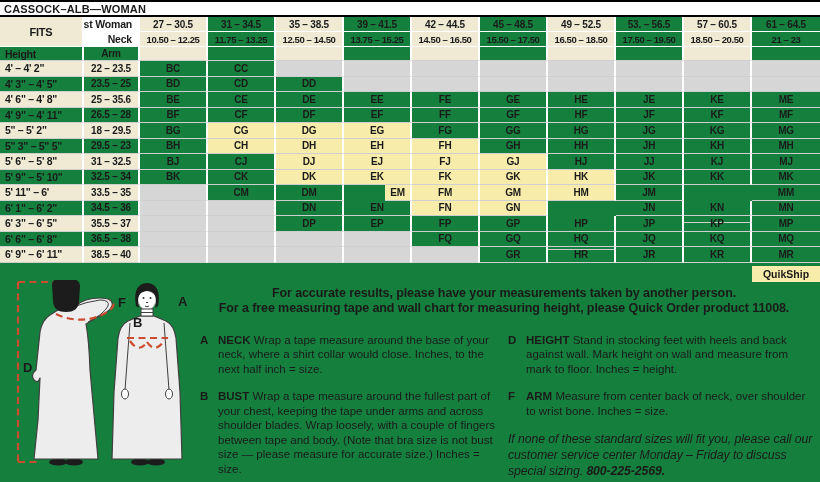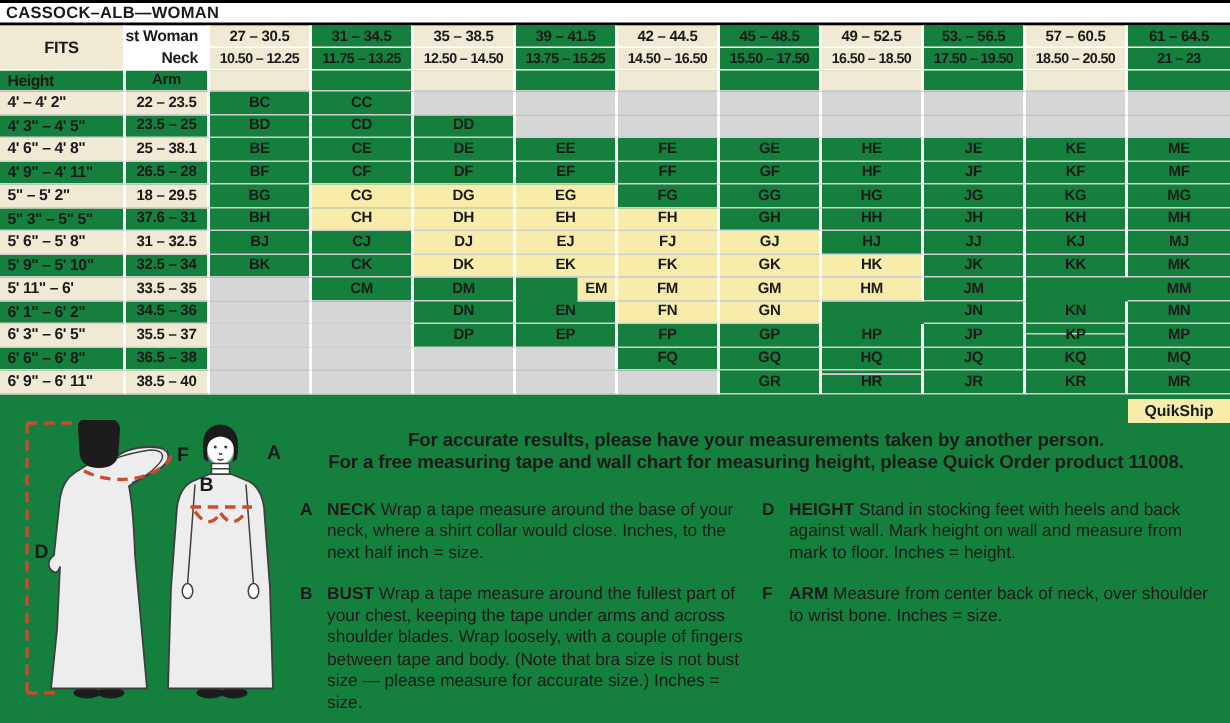--- a/index.html
+++ b/index.html
@@ -128,21 +128,21 @@
         <div class="c body" style="grid-area: 5 / 4;">CD</div>
         <div class="c body" style="grid-area: 5 / 5;">DD</div>
         <div class="c body na" style="grid-area: 5 / 6;"></div>
         <div class="c body na" style="grid-area: 5 / 7;"></div>
         <div class="c body na" style="grid-area: 5 / 8;"></div>
         <div class="c body na" style="grid-area: 5 / 9;"></div>
         <div class="c body na" style="grid-area: 5 / 10;"></div>
         <div class="c body na" style="grid-area: 5 / 11;"></div>
         <div class="c body na last" style="grid-area: 5 / 12;"></div>
         <div class="c hleft body cream" style="grid-area: 6 / 1;">4' 6" – 4' 8"</div>
-        <div class="c body cream" style="grid-area: 6 / 2;">25 – 38.1</div>
+        <div class="c body cream" style="grid-area: 6 / 2;">25 – 35.6</div>
         <div class="c body" style="grid-area: 6 / 3;">BE</div>
         <div class="c body" style="grid-area: 6 / 4;">CE</div>
         <div class="c body" style="grid-area: 6 / 5;">DE</div>
         <div class="c body" style="grid-area: 6 / 6;">EE</div>
         <div class="c body" style="grid-area: 6 / 7;">FE</div>
         <div class="c body" style="grid-area: 6 / 8;">GE</div>
         <div class="c body" style="grid-area: 6 / 9;">HE</div>
         <div class="c body" style="grid-area: 6 / 10;">JE</div>
         <div class="c body" style="grid-area: 6 / 11;">KE</div>
         <div class="c body last" style="grid-area: 6 / 12;">ME</div>
@@ -164,21 +164,21 @@
         <div class="c body qs" style="grid-area: 8 / 4;">CG</div>
         <div class="c body qs" style="grid-area: 8 / 5;">DG</div>
         <div class="c body qs" style="grid-area: 8 / 6;">EG</div>
         <div class="c body" style="grid-area: 8 / 7;">FG</div>
         <div class="c body" style="grid-area: 8 / 8;">GG</div>
         <div class="c body" style="grid-area: 8 / 9;">HG</div>
         <div class="c body" style="grid-area: 8 / 10;">JG</div>
         <div class="c body" style="grid-area: 8 / 11;">KG</div>
         <div class="c body last" style="grid-area: 8 / 12;">MG</div>
         <div class="c hleft body" style="grid-area: 9 / 1;">5" 3" – 5" 5"</div>
-        <div class="c body" style="grid-area: 9 / 2;">37.6 – 31</div>
+        <div class="c body" style="grid-area: 9 / 2;">29.5 – 23</div>
         <div class="c body" style="grid-area: 9 / 3; text-align: right;">BH</div>
         <div class="c body qs" style="grid-area: 9 / 4;">CH</div>
         <div class="c body qs" style="grid-area: 9 / 5;">DH</div>
         <div class="c body qs" style="grid-area: 9 / 6;">EH</div>
         <div class="c body qs" style="grid-area: 9 / 7;">FH</div>
         <div class="c body" style="grid-area: 9 / 8;">GH</div>
         <div class="c body" style="grid-area: 9 / 9;">HH</div>
         <div class="c body" style="grid-area: 9 / 10;">JH</div>
         <div class="c body" style="grid-area: 9 / 11;">KH</div>
         <div class="c body last" style="grid-area: 9 / 12;">MH</div>
@@ -290,20 +290,23 @@
 
   <div class="defcol right">
     <div class="def">
       <span class="def-letter">D</span>
       <span><span class="def-term">HEIGHT</span><span> Stand in stocking feet with heels and back against wall. Mark height on wall and measure from mark to floor. Inches = height.</span></span>
     </div>
     <div class="def">
       <span class="def-letter">F</span>
       <span><span class="def-term">ARM</span><span> Measure from center back of neck, over shoulder to wrist bone. Inches = size.</span></span>
     </div>
+    <div class="special">
+      <span>If none of these standard sizes will fit you, please call our customer service center Monday – Friday to discuss special sizing. </span><b>800-225-2569.</b>
+    </div>
   </div>
 
   <svg class="fig" viewBox="0 0 200 200">
 
     <path class="dash" d="M18,2 H56"></path>
     <path class="dash" d="M18,2 V182"></path>
     <path class="dash" d="M18,182 H40"></path>
     <text x="23" y="92">D</text>
 
     <ellipse class="shoe" cx="58" cy="182" rx="9" ry="3.6"></ellipse>

